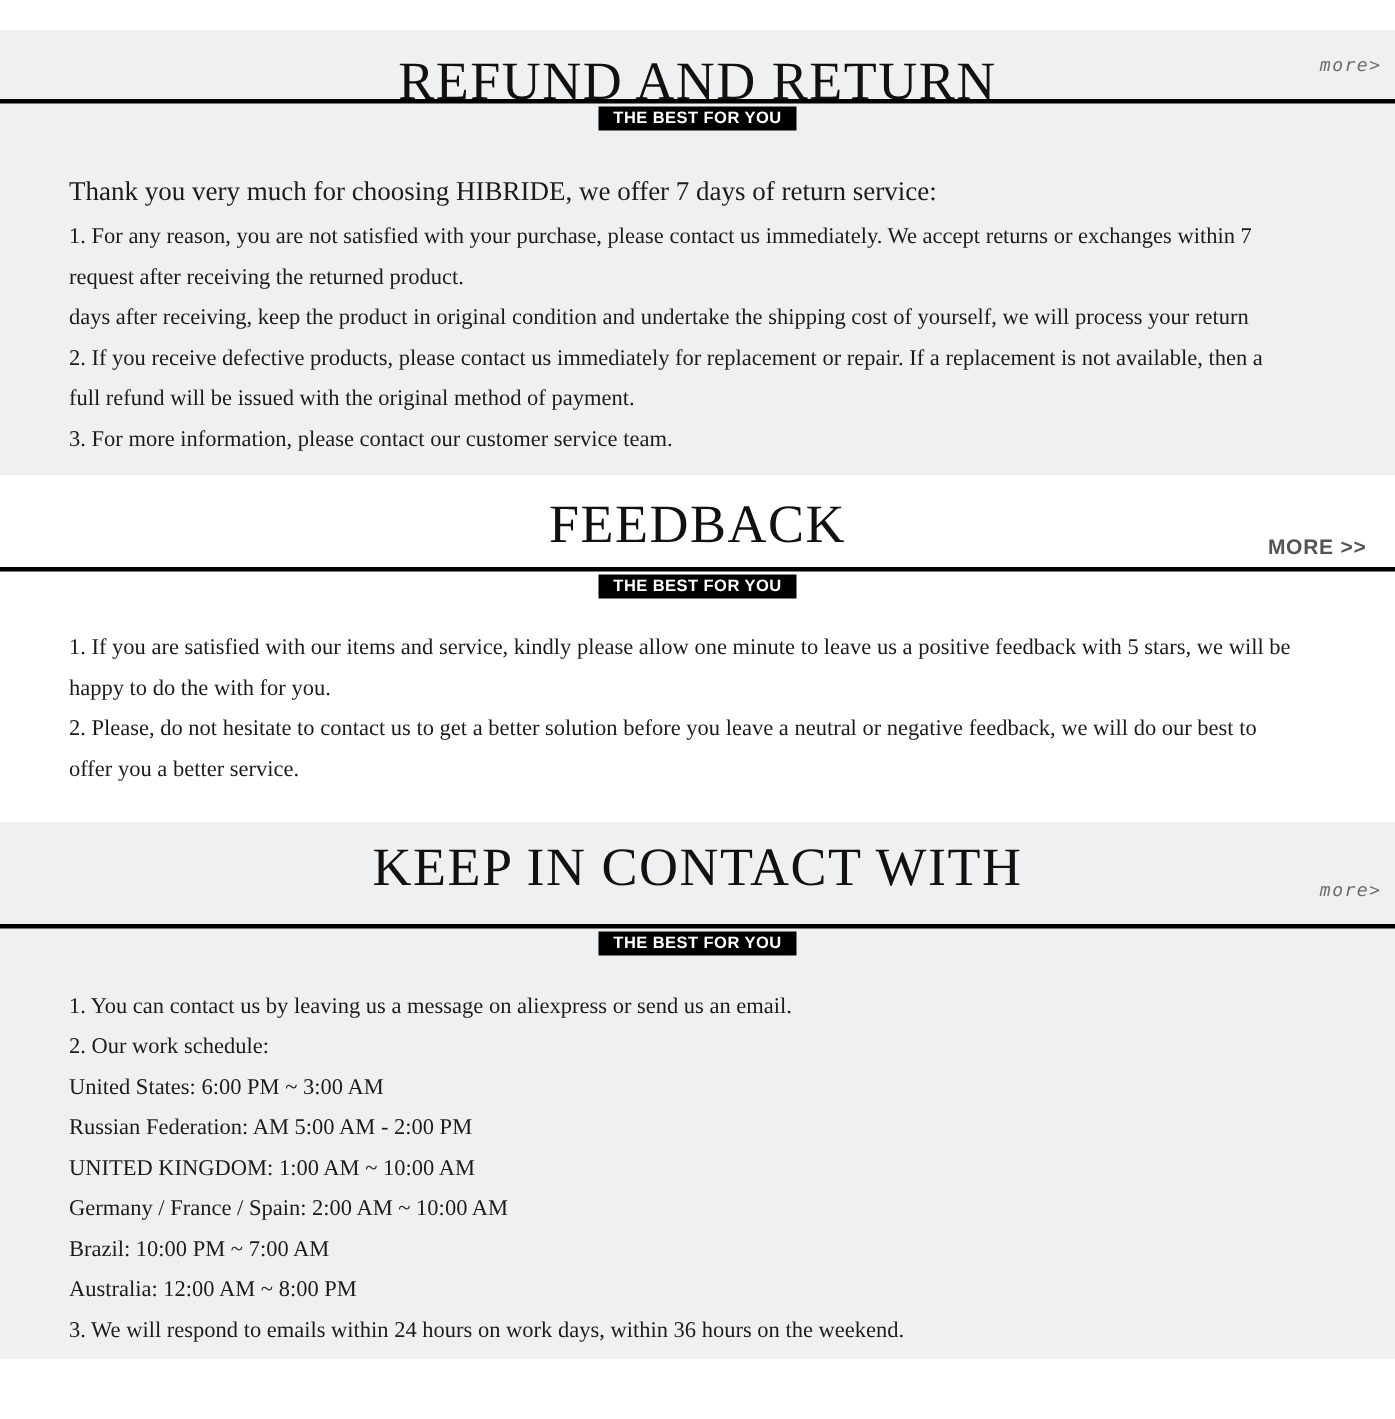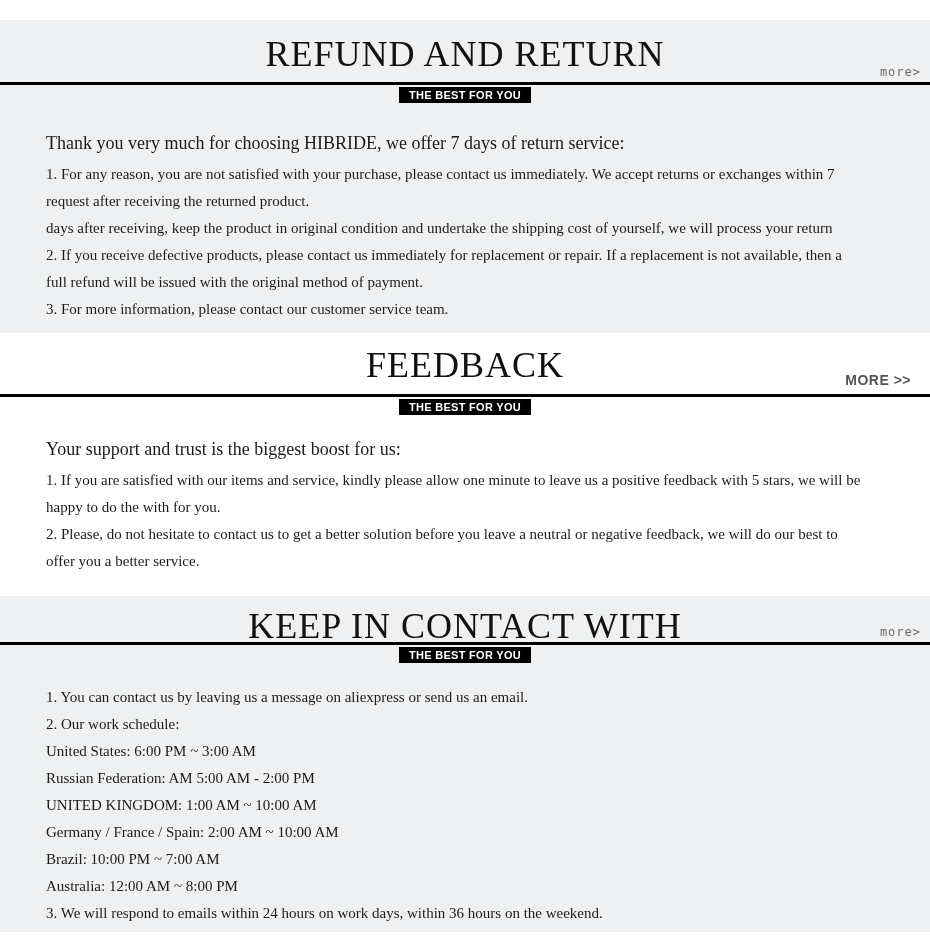--- a/index.html
+++ b/index.html
@@ -8,45 +8,46 @@
     background:#ffffff;
     font-family:"Liberation Serif", serif;
     color:#1b1b1b;
     overflow:hidden;
   }
   .top-spacer{height:20px;background:#ffffff;}
   .module{width:930px;}
   .module.gray{background:#eef0f1;}
   .module.white{background:#ffffff;}
   .band{position:relative;}
-  .band-1{height:62px;border-radius:29px;}
+  .band-1{height:46px;border-radius:29px;}
   .band-2{height:61px;}
-  .band-3{height:46px;}
+  .band-3{height:68px;}
   .band h1{
     margin:0;padding:0;
     text-align:center;
     font-family:"Liberation Serif", serif;
     font-weight:normal;
     font-size:36px;
     line-height:1;
     color:#111111;
     padding-top:16px;
     letter-spacing:1px;
   }
   .band-2 h1{padding-top:14px;}
   .band-3 h1{padding-top:12px;}
   .more-pixel{
     position:absolute;
-    right:9px;bottom:3px;
+    right:9px;bottom:16px;
     font-family:"DejaVu Sans Mono", monospace;
     font-size:12px;
     color:#6b6b6b;
     text-decoration:none;
     letter-spacing:1px;
     cursor:pointer;
+    font-style:italic;
   }
   .more-caps{
     position:absolute;
     right:19px;bottom:6px;
     font-family:"Liberation Sans", sans-serif;
     font-size:14px;
     font-weight:bold;
     color:#555555;
     text-decoration:none;
     letter-spacing:0.5px;
@@ -114,21 +115,20 @@
 <div class="module white">
   <div class="band band-2">
     <h1>FEEDBACK</h1>
     <a class="more-caps">MORE &gt;&gt;</a>
   </div>
   <div class="rule"></div>
   <div class="badge-row">
     <span class="badge">THE BEST FOR YOU</span>
   </div>
   <div class="body body-2">
-    <p class="intro">Your support and trust is the biggest boost for us:</p>
     <div>
         <div class="line">1. If you are satisfied with our items and service, kindly please allow one minute to leave us a positive feedback with 5 stars, we will be</div>
         <div class="line">happy to do the with for you.</div>
         <div class="line">2. Please, do not hesitate to contact us to get a better solution before you leave a neutral or negative feedback, we will do our best to</div>
         <div class="line">offer you a better service.</div>
       </div>
   </div>
 </div>
 
 <div class="module gray">

